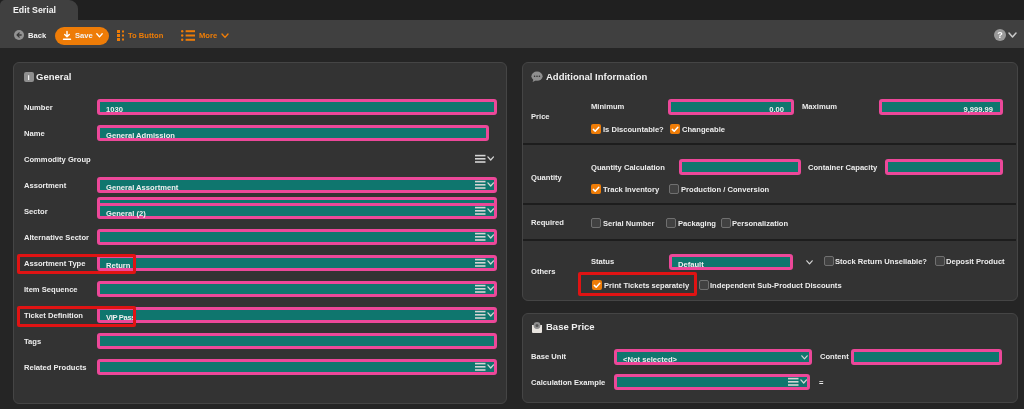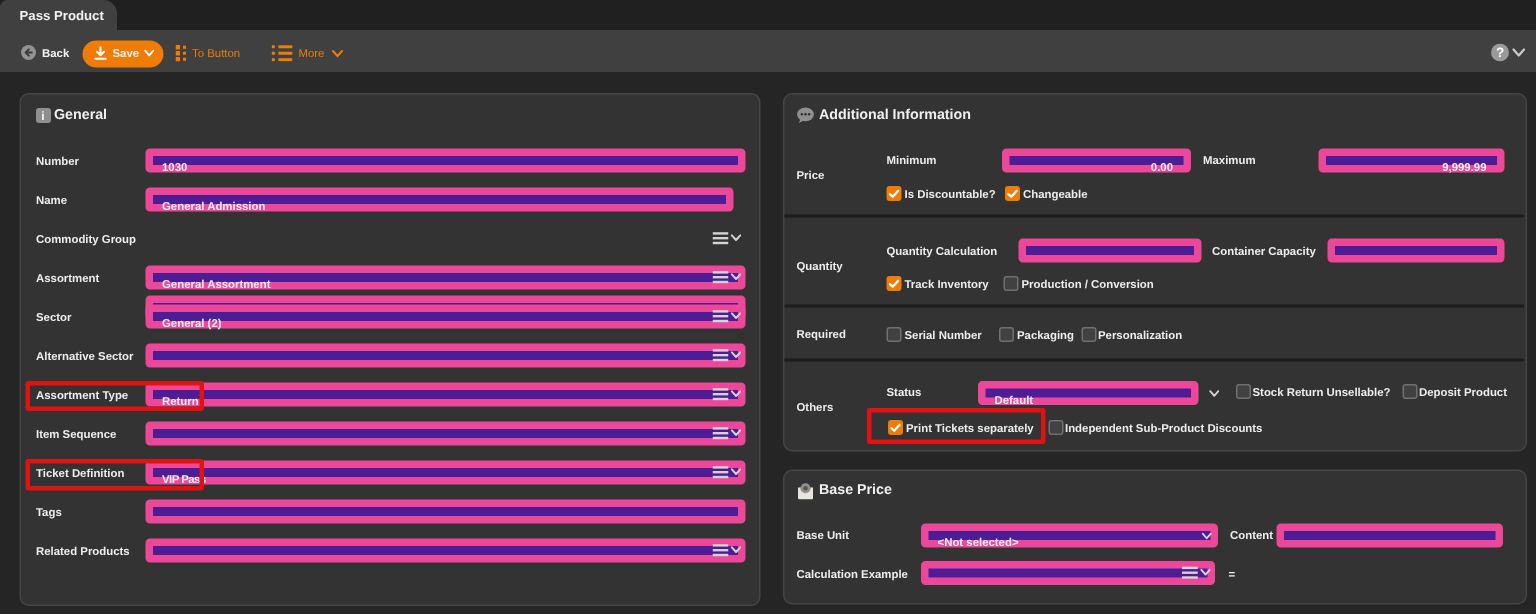--- a/index.html
+++ b/index.html
@@ -5,40 +5,40 @@
 * { margin:0; padding:0; box-sizing:border-box; }
 html,body { width:1024px; height:409px; overflow:hidden; background:#252525;
   font-family:"Liberation Sans", sans-serif; }
 .abs { position:absolute; }
 #stage { position:relative; width:1024px; height:409px; background:#252525; }
 #strip { left:0; top:0; width:1024px; height:20px; background:#202020; }
 #tab { left:0; top:0; width:78px; height:21px; background:#404040; border-radius:5px 9px 0 0; }
 #tab span { position:absolute; left:13px; top:5px; font-size:8.8px; font-weight:700; color:#f2f2f2; white-space:nowrap; }
 #bar { left:0; top:20px; width:1024px; height:28px; background:#404040; }
 .bartxt { font-size:7.6px; font-weight:700; color:#f2f2f2; line-height:9px; white-space:nowrap; }
-.otxt { font-size:7.6px; font-weight:400; color:#ef7d06; line-height:9px; white-space:nowrap; }
+.otxt { font-size:7.6px; font-weight:700; color:#ef7d06; line-height:9px; white-space:nowrap; }
 .panel { background:#333333; border:1px solid #454545; border-radius:6px; }
 .ptitle { font-size:9.5px; font-weight:700; color:#f0f0f0; line-height:12px; white-space:nowrap; }
 .lbl { font-size:7.6px; font-weight:600; color:#ededed; white-space:nowrap; line-height:9px; }
-.inp { background:#4c1d95; border:5px solid #ec4899; border-radius:3px; height:16px; }
+.inp { background:#0f766e; border:3px solid #ec4899; border-radius:3px; height:16px; }
 .inp .v { position:absolute; left:6px; top:3px; font-size:7.6px; font-weight:600; color:#f0f0f0; white-space:nowrap; line-height:9px; }
 .inp .vr { position:absolute; right:7px; top:3px; font-size:7.6px; font-weight:600; color:#f0f0f0; line-height:9px;text-align:center; }
 .sep { height:2px; background:#1d1d1d; }
 .redbox { border:3px solid #e01313; border-radius:2px; background:transparent; z-index:20; }
 .cb { width:10px; height:10px; border-radius:2px; }
 .cb.on { background:#ee7c07; }
 .cb.off { background:#414141; border:1px solid #707070; }
 #leftrows,#rightrows { position:absolute; left:0; top:0; z-index:10; }
 </style>
 </head>
 <body>
 <div id="stage">
   <div class="abs" id="strip"></div>
   <div class="abs" id="tab">
-      <span>Pass Product</span>
+      <span>Edit Serial</span>
     </div>
   <div class="abs" id="bar"></div>
 
   <svg class="abs" style="left:14px;top:30px" width="10" height="10" viewBox="0 0 10 10">
     <circle cx="5" cy="5" r="5" fill="#939393"></circle>
     <path d="M7.2 5 H3.4 M5.2 2.9 L3.1 5 L5.2 7.1" stroke="#3a3a3a" stroke-width="1.3" fill="none" stroke-linecap="round" stroke-linejoin="round"></path>
   </svg>
   <span class="abs bartxt" style="left:28px;top:31px">Back</span>
 
   <div class="abs" style="left:55px;top:26.5px;width:54px;height:18px;background:#ee7c07;border-radius:9px;"></div>
@@ -224,21 +224,21 @@
       <span class="abs lbl" style="left:531px;top:218px">Required</span>
       <div class="abs cb off" style="left:591px;top:218px"></div>
       <span class="abs lbl" style="left:603px;top:218.5px">Serial Number</span>
       <div class="abs cb off" style="left:666px;top:218px"></div>
       <span class="abs lbl" style="left:678px;top:218.5px">Packaging</span>
       <div class="abs cb off" style="left:721px;top:218px"></div>
       <span class="abs lbl" style="left:732px;top:218.5px">Personalization</span>
       <div class="abs sep" style="left:523px;top:239px;width:493px;"></div>
       <span class="abs lbl" style="left:531px;top:266.5px">Others</span>
       <span class="abs lbl" style="left:591px;top:257px">Status</span>
-      <div class="abs inp" style="left:652px;top:254px;width:147px;">
+      <div class="abs inp" style="left:669px;top:254px;width:124px;">
         <span class="v">Default</span>
       </div>
       <svg class="abs" style="left:806px;top:259.5px" width="7" height="5" viewBox="0 0 7 5">
         <path d="M0.8 0.8 L3.5 3.9 L6.2 0.8" stroke="#d4d4d4" stroke-width="1.2" fill="none" stroke-linecap="round" stroke-linejoin="round"></path>
       </svg>
       <div class="abs cb off" style="left:824px;top:256px"></div>
       <span class="abs lbl" style="left:835px;top:256.5px">Stock Return Unsellable?</span>
       <div class="abs cb off" style="left:935px;top:256px"></div>
       <span class="abs lbl" style="left:946px;top:256.5px">Deposit Product</span>
       <div class="abs cb on" style="left:592px;top:280px"></div>

